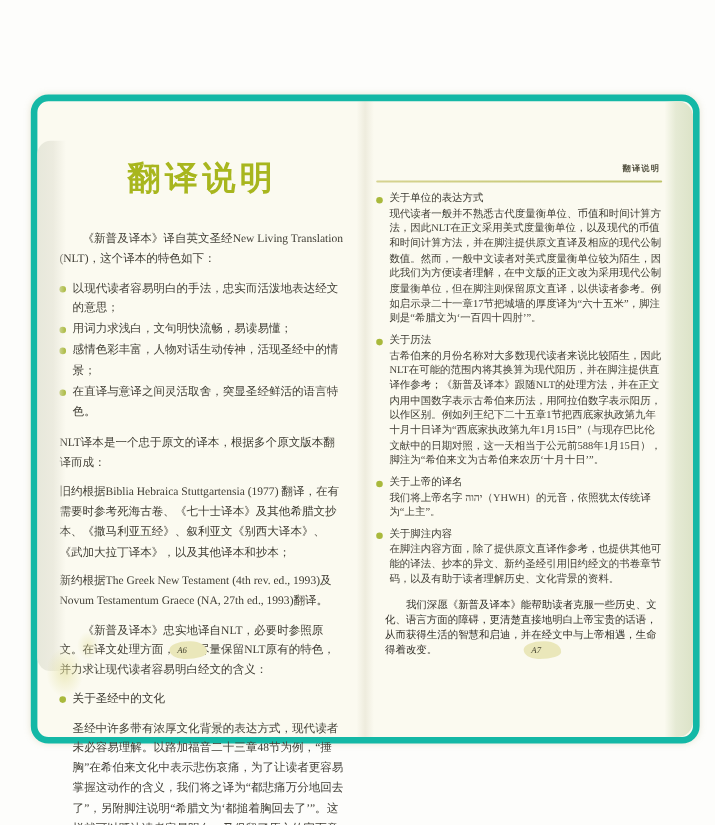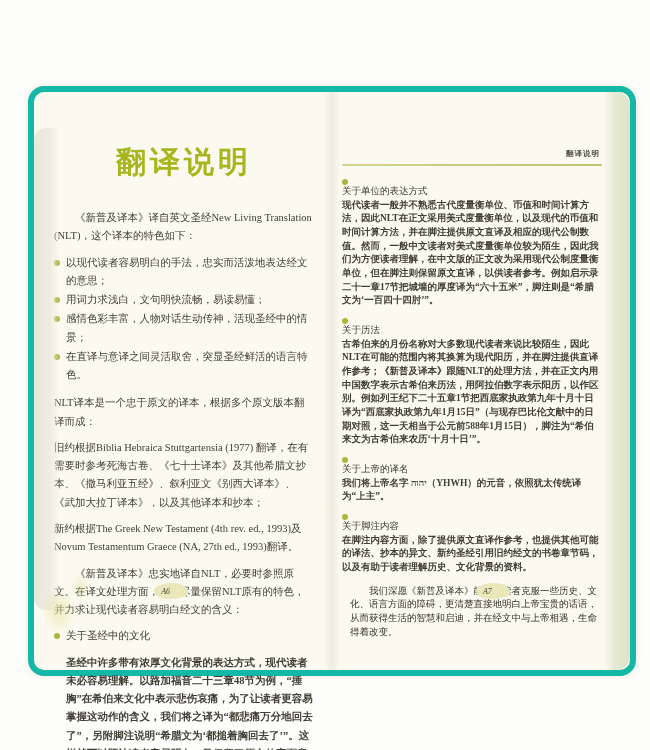--- a/index.html
+++ b/index.html
@@ -65,39 +65,39 @@
   .bullet-item { display: flex; align-items: flex-start; margin: 0 0 1px 0; }
   .dot {
     flex: 0 0 auto;
     width: 6px; height: 6px; border-radius: 50%;
     background: #a9b93c;
     margin: 6px 6px 0 0;
   }
   .lp-sec { display: flex; align-items: flex-start; margin: 0 0 6px 0; }
   .sec-content { flex: 1 1 auto; }
   .sec-heading { margin: 0; color: #3b3930; }
-  .sec-body { margin: 0; font-weight: bold; }
+  .sec-body { margin: 0; }
 
   
   .page-right { padding: 50px 28px 0 10px; }
   .rp-header-row { text-align: right; padding-right: 2px; }
   .rp-header {
     font-family: "Liberation Sans", "DejaVu Sans", sans-serif;
     font-weight: bold;
     font-size: 7.5px;
     color: #52503f;
     letter-spacing: 1px;
   }
   .rp-rule {
     height: 2px; margin: 4px 0 9px 0;
     background: linear-gradient(90deg, #d6d391 0%, #bfc46a 100%);
     border-radius: 1px;
   }
   .rp-body { font-size: 9.5px; line-height: 1.44; color: #403e35; }
-  .rp-sec { display: flex; align-items: flex-start; margin: 0 0 6px 0; flex-direction: column; }
+  .rp-sec { display: flex; align-items: flex-start; margin: 0 0 6px 0; }
   .rp-sec .dot { margin-top: 4px; }
   .rp-closing { margin: 10px 0 0 8px; font-weight: normal; text-indent: 2em; color: #33312a; }
 
   .pgnum {
     position: absolute; bottom: 71px; left: 50%;
     transform: translateX(-50%);
     background: #eae7ba;
     border-radius: 55% 45% 60% 40% / 50% 60% 40% 55%;
     padding: 4px 18px 3px 7px;
     font-family: "Liberation Serif", serif;

